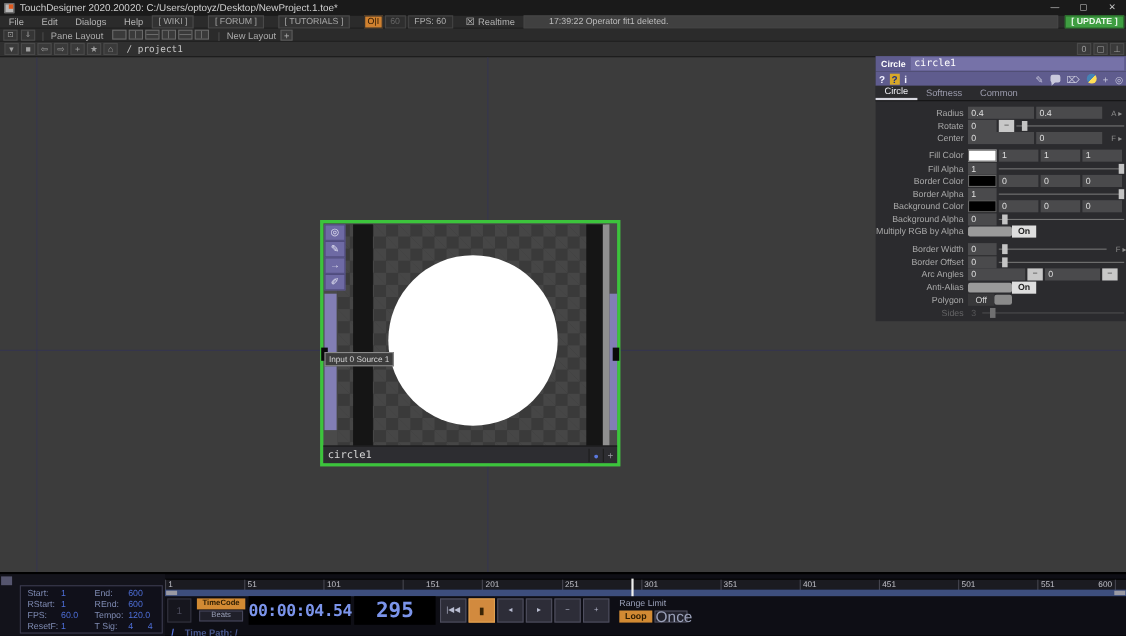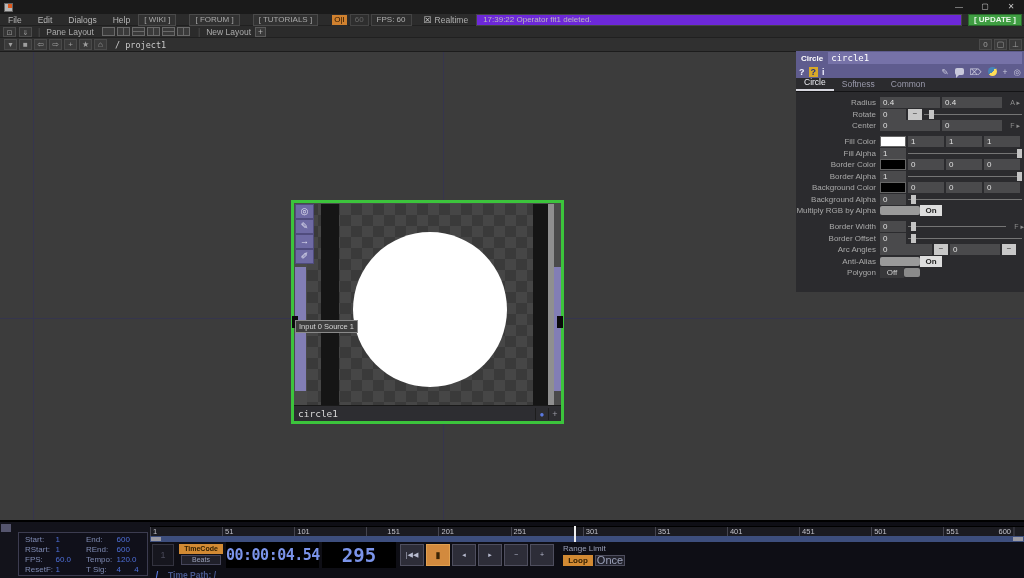--- a/index.html
+++ b/index.html
@@ -17,21 +17,21 @@
 
   
   #menubar { position:absolute; left:0; top:14px; width:1024px; height:12px; background:#2b2b2b; display:flex; align-items:center; font-size:8.5px; color:#b5b5b5; border-bottom:1px solid #202020; }
   .menu-item { padding:0 8px; }
   .menu-link { border:1px solid #4a4a4a; background:#323232; color:#a8a8a8; padding:0 5px; margin-right:13px; font-size:8px; line-height:10px; }
   #oi-box { background:#d0812f; color:#241300; border:1px solid #2a2a2a; font-weight:normal; padding:0 2px; font-size:8px; line-height:10px; }
   #oi-val { border:1px solid #444; color:#676767; background:#2e2e2e; padding:0 4px; margin:0 2px; font-size:8px; line-height:10px; }
   #fps-box { border:1px solid #444; color:#b0b0b0; background:#2e2e2e; padding:0 5px; font-size:8px; line-height:10px; }
   #realtime { margin-left:12px; display:flex; align-items:center; color:#b0b0b0; }
   #realtime .chk { margin-right:3px; font-size:9px; color:#c8c8c8; }
-  #status-msg { flex:1; margin-left:8px; background:#6d28d9; border:1px solid #454545; color:#bcbcbc; padding:0 6px; line-height:10px; font-size:8px; }
+  #status-msg { flex:1; margin-left:8px; background:#404040; border:1px solid #454545; color:#bcbcbc; padding:0 22px; line-height:10px; font-size:8px; }
   #update-btn { background:#3f9e42; border:1px solid #2a6b2c; color:#eaf7ea; font-weight:bold; padding:0 5px; margin:0 2px 0 6px; font-size:8px; line-height:10px; }
 
   
   #toolbar { position:absolute; left:0; top:26px; width:1024px; height:12px; background:#2b2b2b; display:flex; align-items:center; font-size:8.5px; color:#ababab; border-bottom:1px solid #202020; }
   .tb-icon { width:13px; height:10px; background:#353535; border:1px solid #4c4c4c; color:#9a9a9a; font-size:7px; text-align:center; line-height:9px; margin-left:3px; }
   .tb-divider { color:#555; margin:0 6px; }
   .preset-box { width:13px; height:9px; border:1px solid #6a6a6a; background:#3a3a3a; margin-right:2px; }
   .preset-box.split-v { background:linear-gradient(90deg,#3a3a3a 45%,#6a6a6a 45%,#6a6a6a 55%,#3a3a3a 55%); }
   .preset-box.split-h { background:linear-gradient(#3a3a3a 40%,#6a6a6a 40%,#6a6a6a 60%,#3a3a3a 60%); }
   #new-layout-add { width:11px; height:10px; border:1px solid #5a5a5a; background:#3a3a3a; color:#b5b5b5; text-align:center; line-height:9px; margin-left:4px; }
@@ -127,30 +127,31 @@
   #pane1-box { position:absolute; left:152px; top:22px; width:22px; height:22px; background:#16161e; border:1px solid #33333f; color:#4a4a5a; text-align:center; line-height:20px; font-size:9px; }
   #timecode-btn { position:absolute; left:179px; top:22px; width:44px; height:10px; background:#d28a33; color:#2e1d02; font-size:7px; font-weight:bold; text-align:center; line-height:10px; }
   #beats-btn { position:absolute; left:181px; top:33px; width:40px; height:10px; background:#20202a; border:1px solid #45455a; color:#9aa0b8; font-size:7px; text-align:center; line-height:8px; }
   #time-display { position:absolute; left:226px; top:20px; width:93px; height:26px; background:#000; color:#7b94ea; font-size:15px; font-weight:bold; text-align:center; line-height:26px; letter-spacing:-0.5px; }
   #frame-display { position:absolute; left:322px; top:20px; width:74px; height:26px; background:#000; color:#7b94ea; font-size:19px; font-weight:bold; text-align:center; line-height:26px; }
   #transport { position:absolute; left:400px; top:22px; display:flex; }
   .tr-btn { width:24px; height:22px; background:#2d2d38; border:1px solid #4e4e5e; color:#b8bcd0; font-size:7px; text-align:center; line-height:20px; margin-right:2px; }
   .tr-btn.active { background:#d28a3e; border-color:#e0a050; color:#3a2405; font-size:9px; }
   #range-limit { position:absolute; left:563px; top:22px; font-size:8px; color:#9aa0b8; }
   #loop-btn { position:absolute; left:563px; top:33px; width:30px; height:11px; background:#d28a33; color:#2e1d02; font-weight:bold; font-size:8px; text-align:center; line-height:11px; }
-  #once-btn { position:absolute; left:595px; top:33px; width:30px; height:11px; background:#22222c; border:1px solid #4e4e5e; color:#9aa0b8; font-size:11px; text-align:center; line-height:9px; }
+  #once-btn { position:absolute; left:595px; top:33px; width:30px; height:11px; background:#22222c; border:1px solid #4e4e5e; color:#9aa0b8; font-size:14px; text-align:center; line-height:9px; }
   #tl-bottom { position:absolute; left:150px; top:48px; height:10px; display:flex; align-items:center; }
   #slash-icon { color:#5b79e0; font-weight:bold; font-size:9px; width:14px; text-align:center; }
   #time-path { color:#49598f; font-weight:bold; font-size:8.5px; margin-left:4px; }
 </style>
 </head>
 <body>
 
 <div id="titlebar">
   <div id="td-logo"></div>
+  <div id="title-text">TouchDesigner 2020.20020: C:/Users/optoyz/Desktop/NewProject.1.toe*</div>
   <div id="win-controls">
       <div class="win-btn">—</div>
       <div class="win-btn">▢</div>
       <div class="win-btn">✕</div>
     </div>
 </div>
 
 <div id="menubar">
   <span id="menu-items"><div class="menu-item" style="display: inline-block;">File</div><div class="menu-item" style="display: inline-block;">Edit</div><div class="menu-item" style="display: inline-block;">Dialogs</div><div class="menu-item" style="display: inline-block;">Help</div></span>
   <span id="menu-links"><div class="menu-link" style="display: inline-block;">[ WIKI ]</div><div class="menu-link" style="display: inline-block;">[ FORUM ]</div><div class="menu-link" style="display: inline-block;">[ TUTORIALS ]</div></span>
@@ -398,20 +399,30 @@
       </div>
       <div class="prow">
         <div class="p-label">Polygon</div>
         <div class="p-ctrls">
           <div class="p-toff">
             <div class="offbox">Off</div>
             <div class="trk"></div>
           </div>
         </div>
       </div>
+      <div class="prow dim">
+        <div class="p-label">Sides</div>
+        <div class="p-ctrls">
+          <div class="p-plain">3</div>
+          <div class="p-slider">
+            <div class="track"></div>
+            <div class="handle" style="left: calc(5% - 0.25px);"></div>
+          </div>
+        </div>
+      </div>
     </div>
 </div>
 
 <div id="timeline">
   <div id="tl-left">
     <div id="tl-grip"></div>
     <div id="tl-info">
         <div class="info-row">
           <div class="info-l">Start:</div>
           <div class="info-v">1</div>

